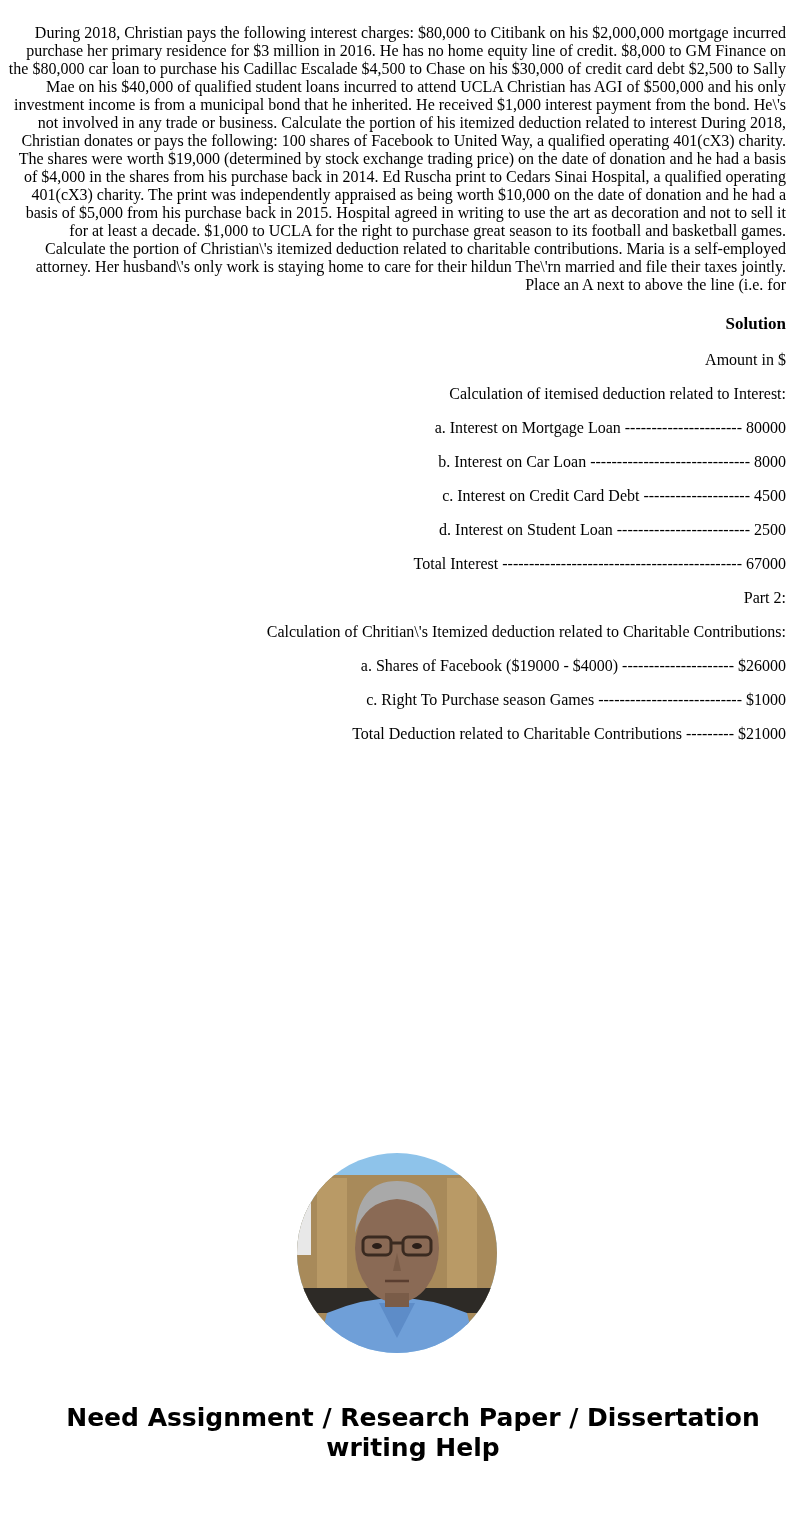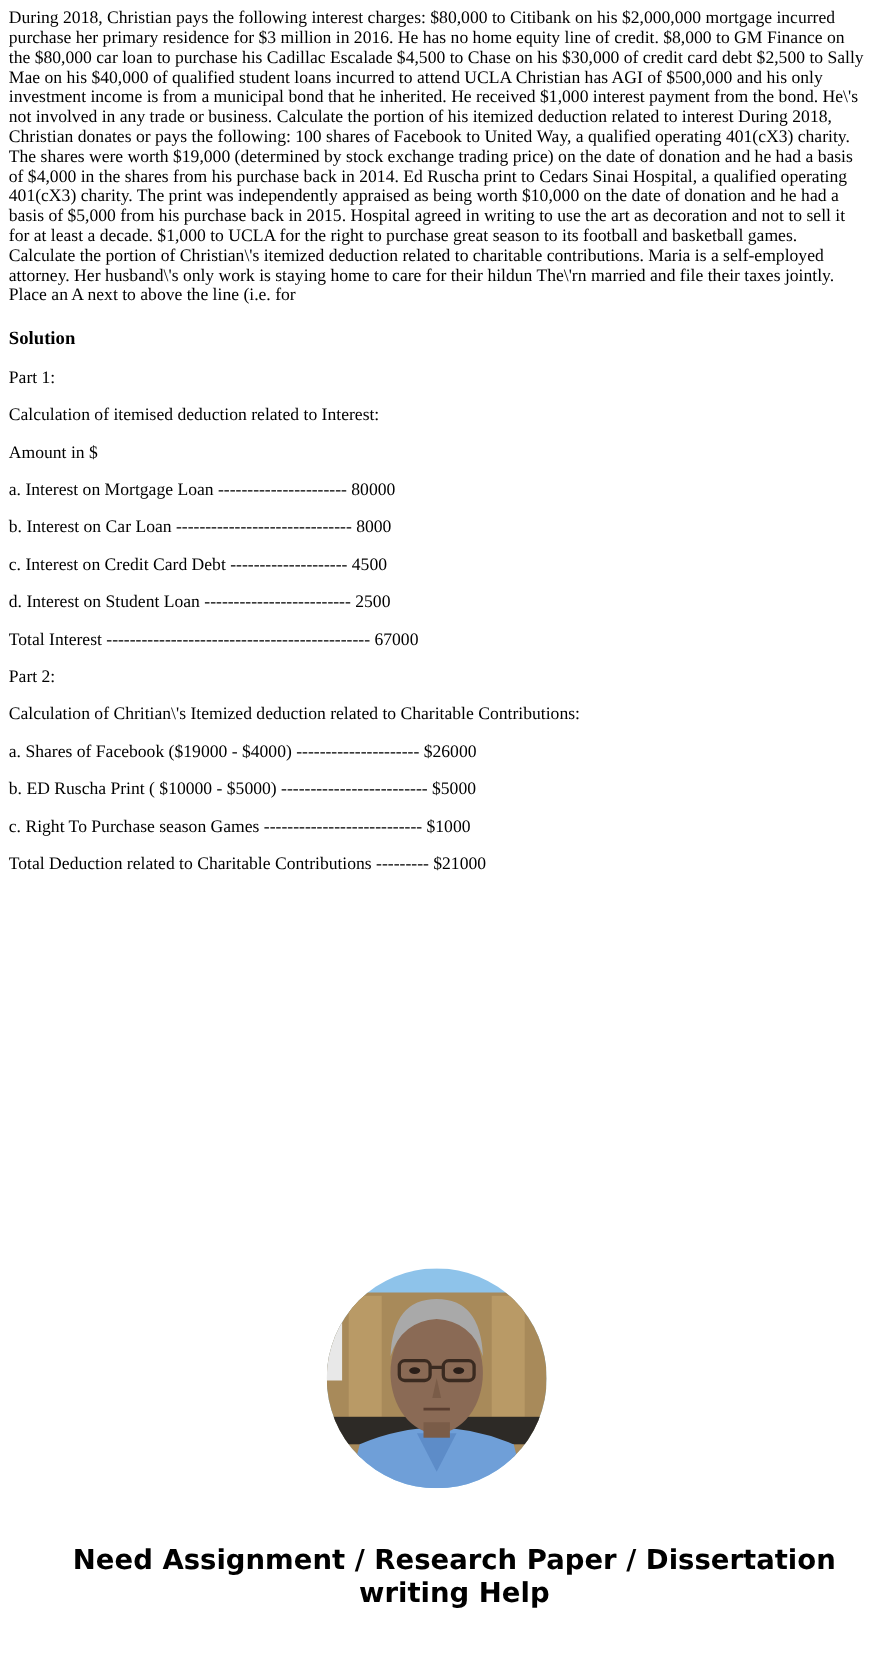--- a/index.html
+++ b/index.html
@@ -5,21 +5,21 @@
     html, body { margin: 0; padding: 0; background: #ffffff; }
     body {
       width: 794px;
       height: 1523px;
       position: relative;
       overflow: hidden;
       font-family: "Liberation Serif", serif;
       color: #000;
       font-size: 16px;
     }
-    .content { padding: 8px 8px 0 8px; }
+    .content { padding: 24px 8px 0 8px; text-align: right; }
     .question {
       margin: 0;
       line-height: 18px;
       font-size: 16px;
     }
     h3.solution-heading {
       font-size: 17px;
       font-weight: bold;
       margin: 19px 0 0 0;
       line-height: 22px;
@@ -53,32 +53,30 @@
   </style>
 </head>
 <body>
 
 <div class="content">
   <p class="question">During 2018, Christian pays the following interest charges: $80,000 to Citibank on his $2,000,000 mortgage incurred purchase her primary residence for $3 million in 2016. He has no home equity line of credit. $8,000 to GM Finance on the $80,000 car loan to purchase his Cadillac Escalade $4,500 to Chase on his $30,000 of credit card debt $2,500 to Sally Mae on his $40,000 of qualified student loans incurred to attend UCLA Christian has AGI of $500,000 and his only investment income is from a municipal bond that he inherited. He received $1,000 interest payment from the bond. He\'s not involved in any trade or business. Calculate the portion of his itemized deduction related to interest During 2018, Christian donates or pays the following: 100 shares of Facebook to United Way, a qualified operating 401(cX3) charity. The shares were worth $19,000 (determined by stock exchange trading price) on the date of donation and he had a basis of $4,000 in the shares from his purchase back in 2014. Ed Ruscha print to Cedars Sinai Hospital, a qualified operating 401(cX3) charity. The print was independently appraised as being worth $10,000 on the date of donation and he had a basis of $5,000 from his purchase back in 2015. Hospital agreed in writing to use the art as decoration and not to sell it for at least a decade. $1,000 to UCLA for the right to purchase great season to its football and basketball games. Calculate the portion of Christian\'s itemized deduction related to charitable contributions. Maria is a self-employed attorney. Her husband\'s only work is staying home to care for their hildun The\'rn married and file their taxes jointly. Place an A next to above the line (i.e. for</p>
 
   <h3 class="solution-heading">Solution</h3>
 
   <div class="sol">
-    <p>Part 1:</p>
+    <p>Amount in $</p>
     <p>Calculation of itemised deduction related to Interest:</p>
-    <p>Amount in $</p>
     <p>a. Interest on Mortgage Loan ---------------------- 80000</p>
     <p>b. Interest on Car Loan ------------------------------ 8000</p>
     <p>c. Interest on Credit Card Debt -------------------- 4500</p>
     <p>d. Interest on Student Loan ------------------------- 2500</p>
     <p>Total Interest --------------------------------------------- 67000</p>
     <p>Part 2:</p>
     <p>Calculation of Chritian\'s Itemized deduction related to Charitable Contributions:</p>
     <p>a. Shares of Facebook ($19000 - $4000) --------------------- $26000</p>
-    <p>b. ED Ruscha Print ( $10000 - $5000) ------------------------- $5000</p>
     <p>c. Right To Purchase season Games --------------------------- $1000</p>
     <p>Total Deduction related to Charitable Contributions --------- $21000</p>
   </div>
 </div>
 
 <div class="avatar-wrap">
   <svg width="200" height="200" viewBox="0 0 200 200">
     <rect x="0" y="0" width="200" height="200" fill="#8ec3ea"></rect>
     <rect x="0" y="22" width="200" height="150" fill="#a88a5a"></rect>
     <rect x="0" y="22" width="14" height="80" fill="#e8e8e8"></rect>

